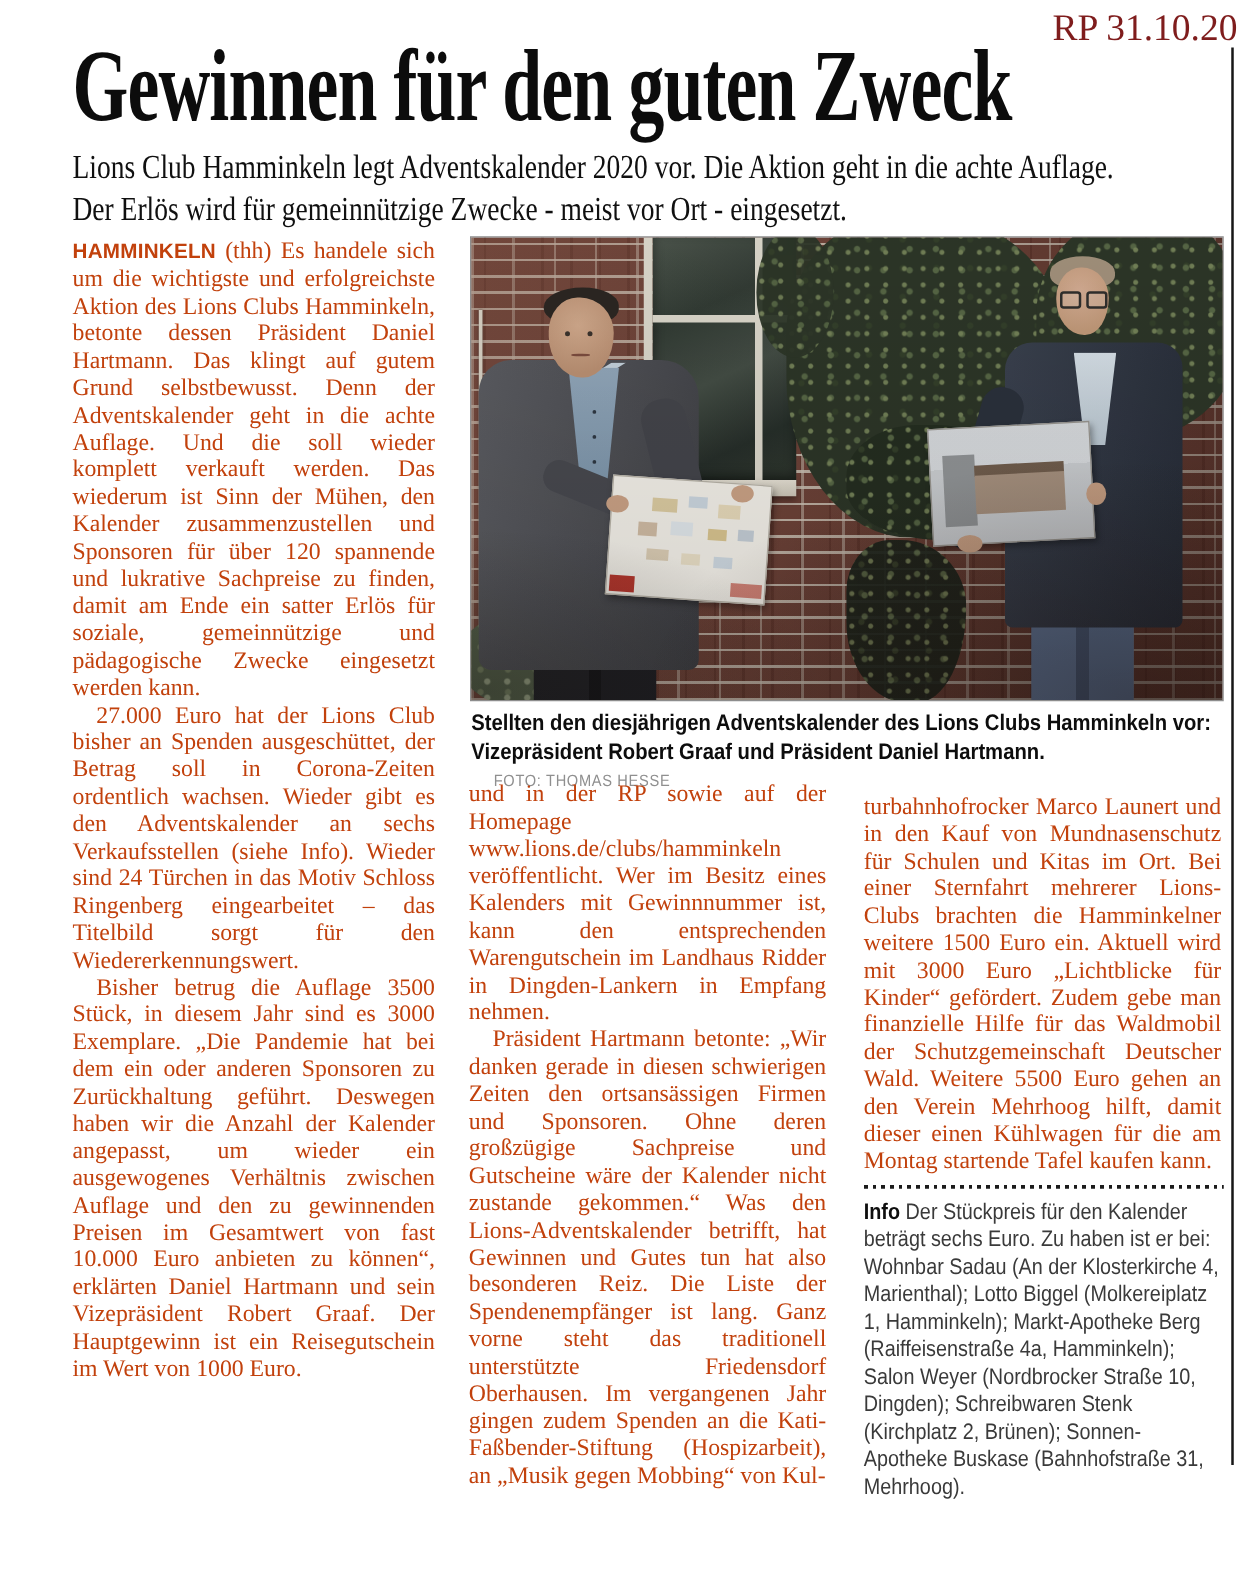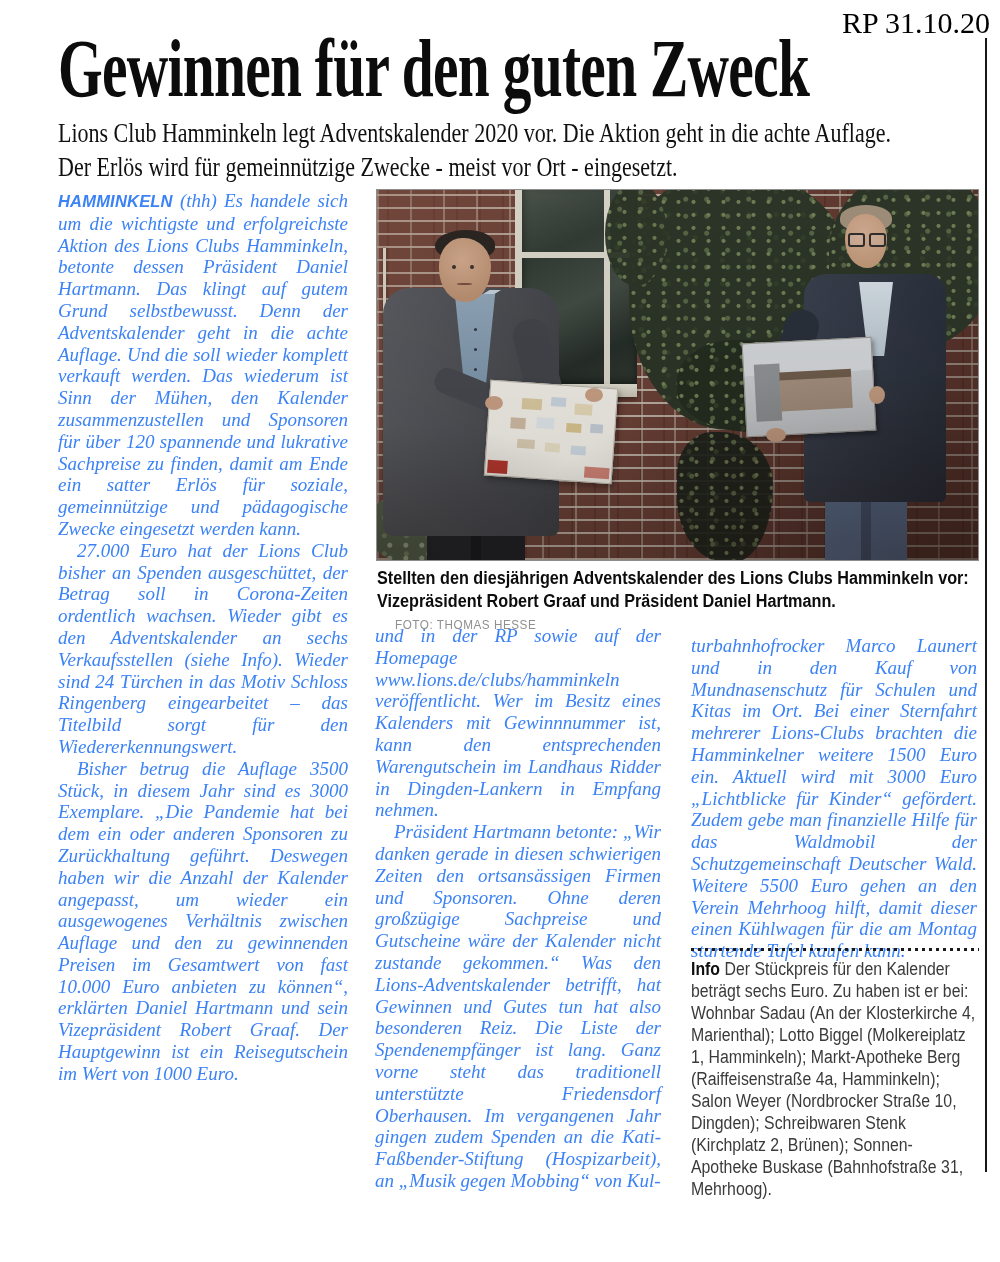--- a/index.html
+++ b/index.html
@@ -3,35 +3,35 @@
 <meta charset="utf-8">
 <style>
   * { margin:0; padding:0; box-sizing:border-box; }
   body { background:#e8e8e8; font-family:"Liberation Serif", serif; }
   .page {
     position:relative; width:1000px; height:1262px; margin:0 auto;
     background:#ffffff; overflow:hidden; color:#161616;
   }
 
   
-  .date { position:absolute; top:6px; right:10px; font-size:30px; color:#000000; white-space:nowrap; }
+  .date { position:absolute; top:6px; right:10px; font-size:30px; color:#7f1d1d; white-space:nowrap; }
   .headline {
     position:absolute; left:58px; top:22px; font-size:82px; font-weight:700;
     letter-spacing:-1px; white-space:nowrap; color:#0c0c0c;
     transform:scaleX(0.70); transform-origin:0 0;
   }
   .deck {
     position:absolute; left:58px; top:116px; width:1035px;
     font-size:27px; line-height:34px; color:#101010;
     transform:scaleX(0.815); transform-origin:0 0;
   }
   .vrule { position:absolute; left:985px; top:38px; width:2px; height:1134px; background:#171717; }
 
   
-  .col { position:absolute; font-size:19px; line-height:21.8px; text-align:justify; hyphens:auto; color:#3b82f6;font-style:italic; }
+  .col { position:absolute; font-size:19px; line-height:21.8px; text-align:justify; hyphens:auto; color:#c2410c; }
   .col1 { left:58px;  top:190px; width:290px; }
   .col2 { left:375px; top:625px; width:286px; }
   .col3 { left:691px; top:635px; width:286px; }
   .col p { margin:0; }
   .indent { text-indent:19px; }
   .dateline { font-family:"Liberation Sans", sans-serif; font-weight:700; font-size:16.5px; letter-spacing:0.2px; }
 
   
   .photo-wrap { position:absolute; left:377px; top:190px; width:601px; }
   .photo {

